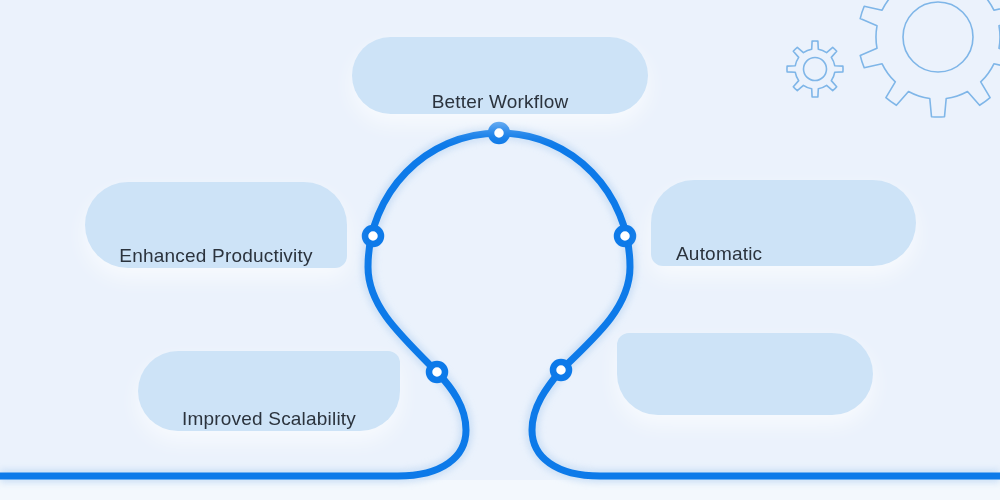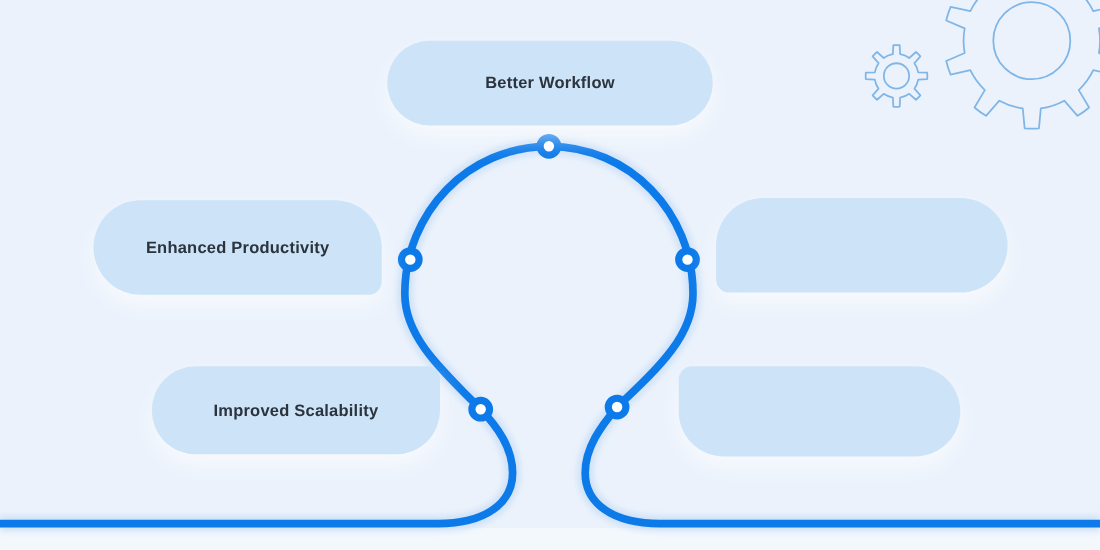--- a/index.html
+++ b/index.html
@@ -44,25 +44,25 @@
   .gear {
     fill: none;
     stroke: var(--gear-outline, #7fb6e8);
     stroke-width: 1.6;
     stroke-linejoin: round;
   }
   .pill {
     position: absolute;
     background: var(--pill-fill, #cde3f7);
     color: var(--text, #2b333d);
-    font-size: 15px;
-    font-weight: 700;
+    font-size: 19px;
+    font-weight: 400;
     display: flex;
     flex-direction: column;
-    justify-content: center;
+    justify-content: flex-end;
     box-shadow: 0 10px 22px rgba(255,255,255,0.65);
     line-height: 25px;
     letter-spacing: 0.2px;
   }
   .pill.center { align-items: center; text-align: center; }
   .pill.left   { align-items: flex-start; text-align: left; }
 
   .pill-better-workflow {
     left: 352px; top: 37px; width: 296px; height: 77px;
     border-radius: 39px;
@@ -70,21 +70,21 @@
   .pill-enhanced-productivity {
     left: 85px; top: 182px; width: 262px; height: 86px;
     border-radius: 43px 43px 12px 43px;
   }
   .pill-automatic-updates {
     left: 651px; top: 180px; width: 265px; height: 86px;
     border-radius: 43px 43px 43px 12px;
     padding-left: 25px; box-sizing: border-box;
   }
   .pill-improved-scalability {
-    left: 138px; top: 333px; width: 262px; height: 80px;
+    left: 138px; top: 351px; width: 262px; height: 80px;
     border-radius: 40px 12px 40px 40px;
   }
   .pill-compliance-risk {
     left: 617px; top: 333px; width: 256px; height: 82px;
     border-radius: 12px 41px 41px 41px;
     padding-left: 33px; box-sizing: border-box;
   }
 </style>
 </head>
 <body>
@@ -122,20 +122,21 @@
 
   <div class="pill pill-better-workflow center">
     <span>Better Workflow</span>
   </div>
 
   <div class="pill pill-enhanced-productivity center">
     <span>Enhanced Productivity</span>
   </div>
 
   <div class="pill pill-automatic-updates left">
+    <span>Automatic</span>
   </div>
 
   <div class="pill pill-improved-scalability center">
     <span>Improved Scalability</span>
   </div>
 
   <div class="pill pill-compliance-risk left">
   </div>
 
 </div>

